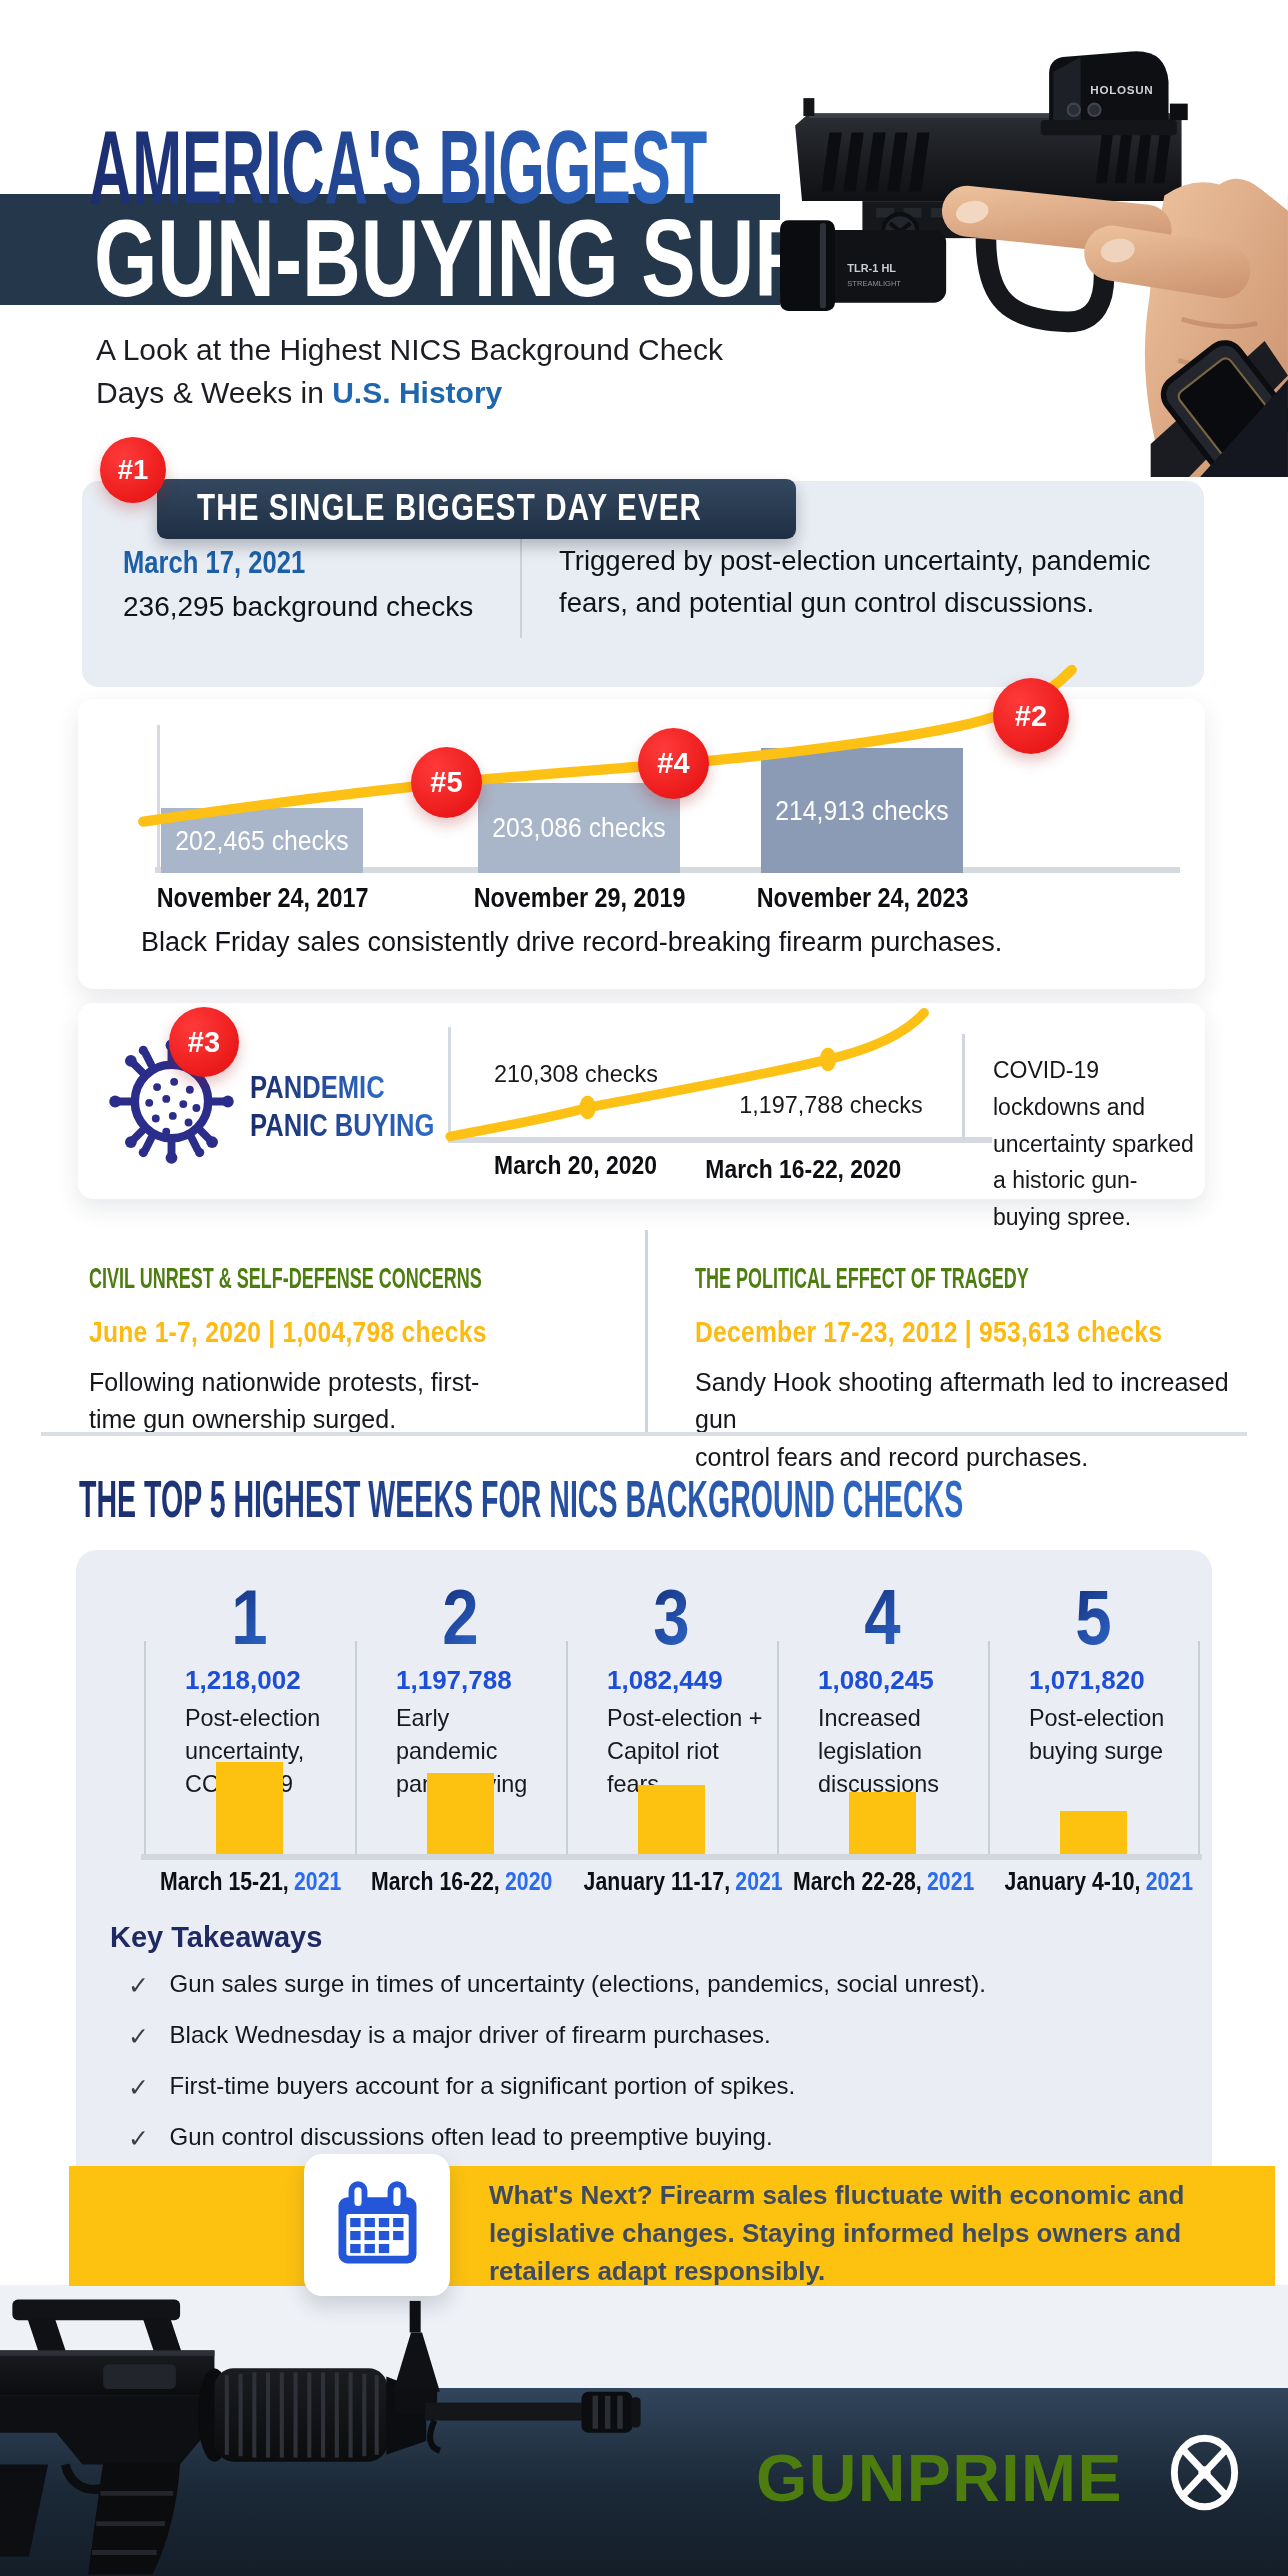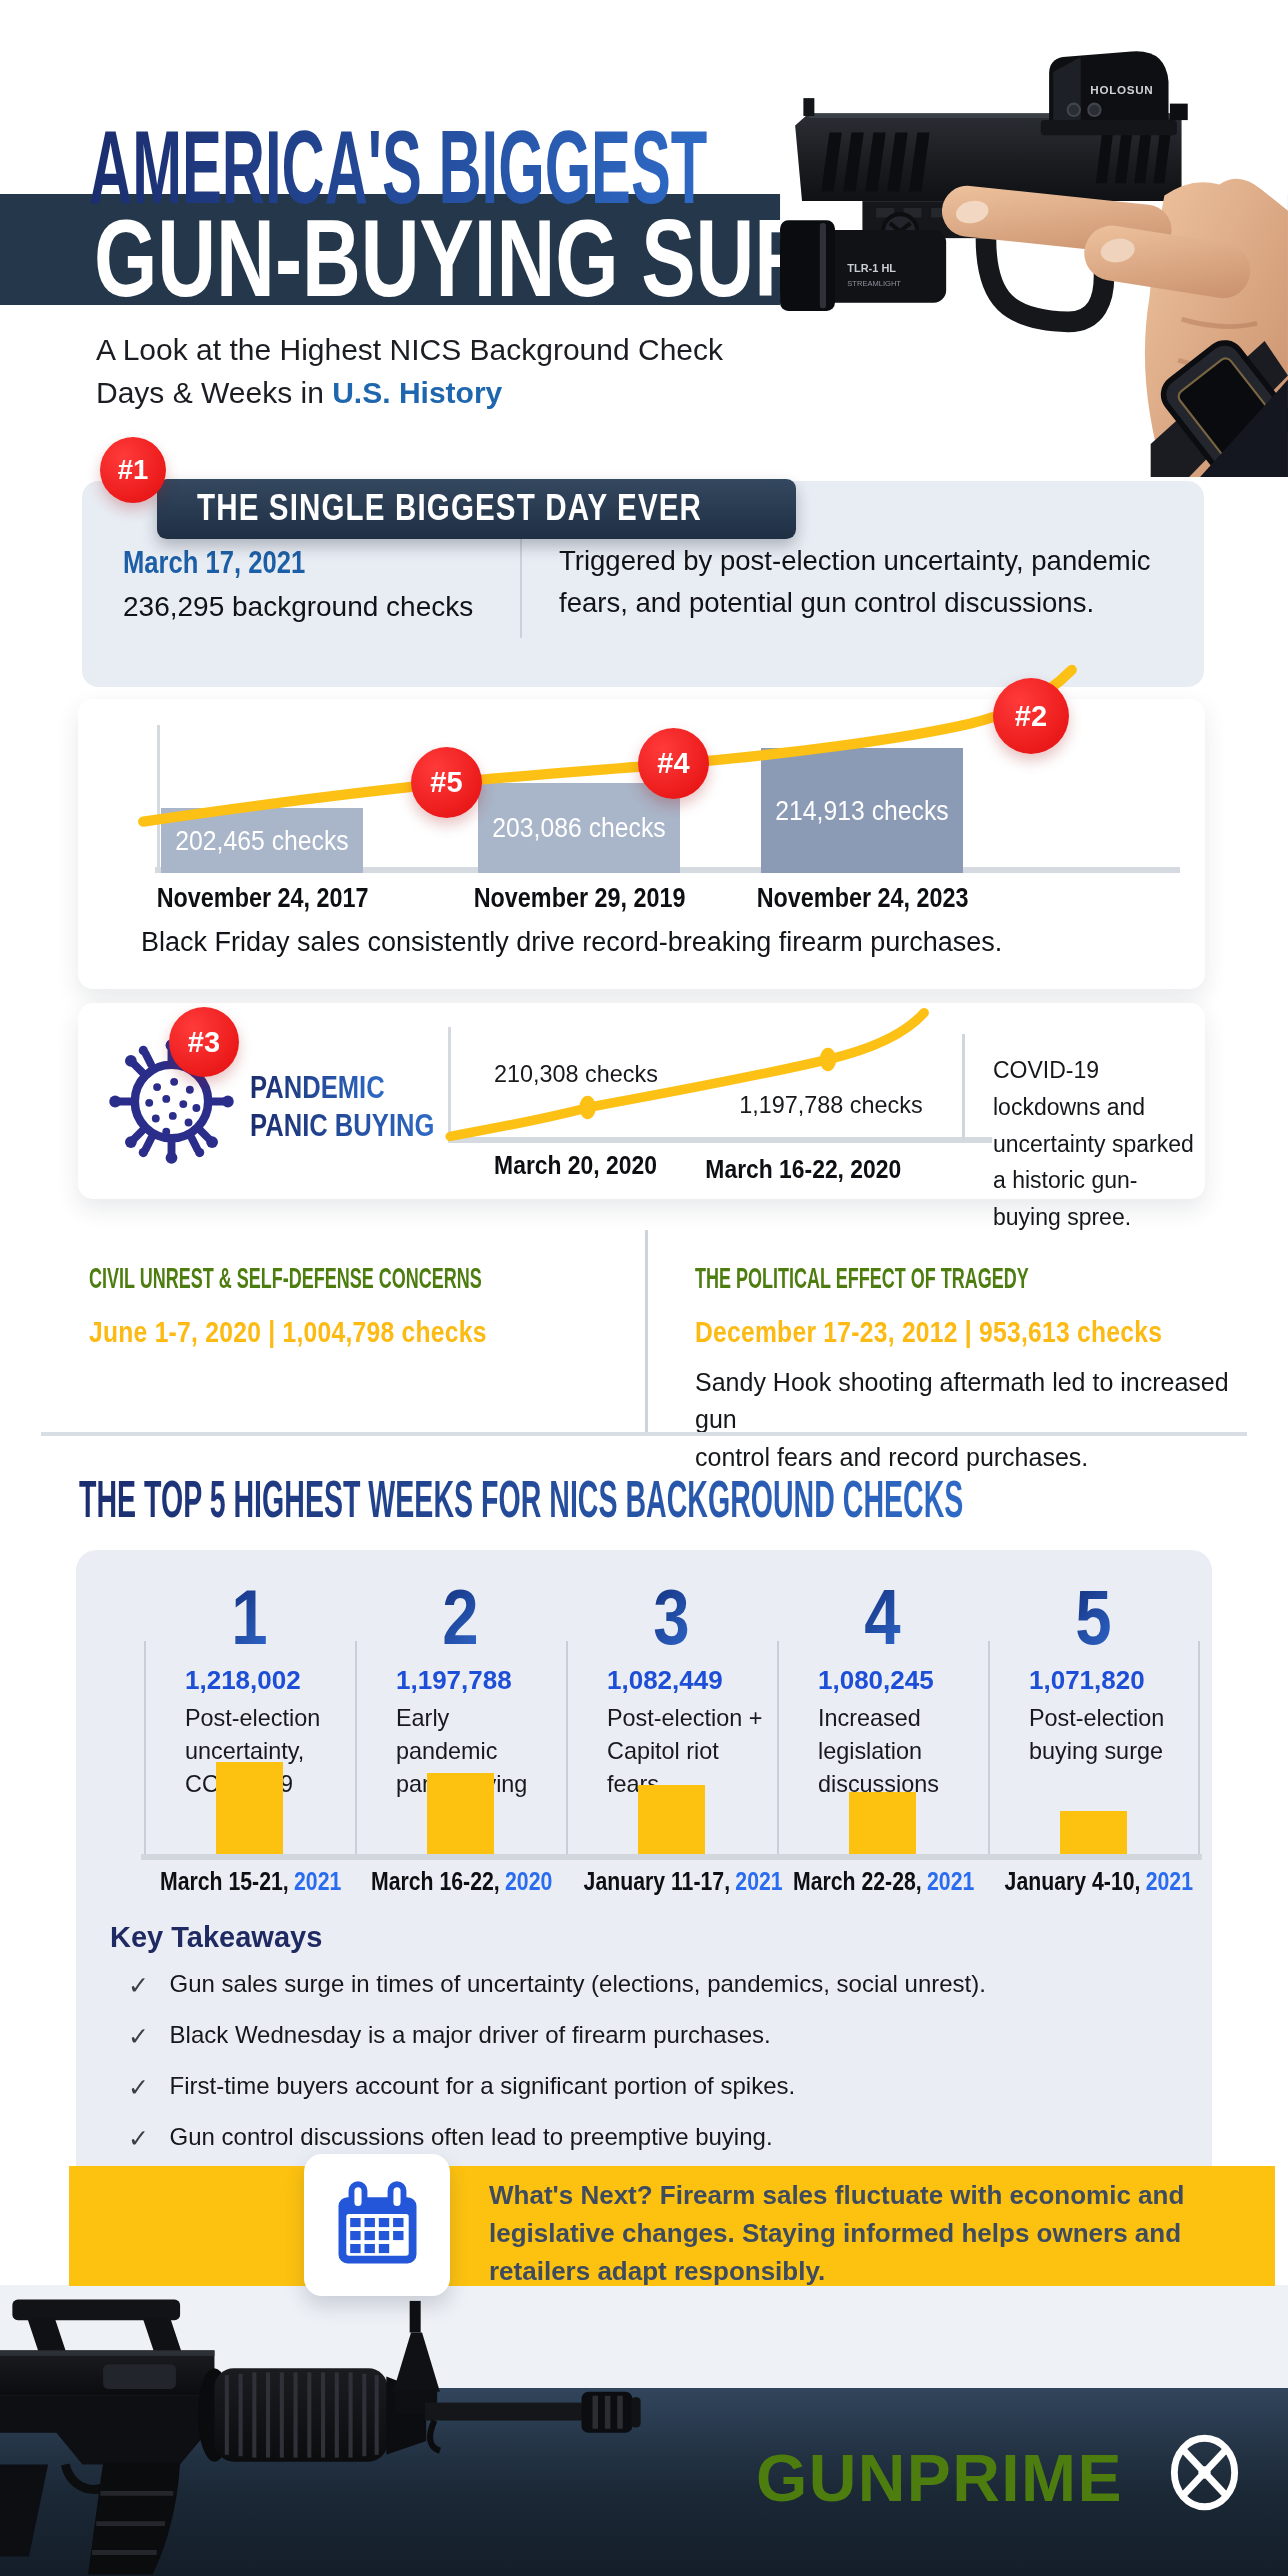--- a/index.html
+++ b/index.html
@@ -241,20 +241,24 @@
     <div class="abs" style="left:650px;top:89px;width:206px;text-align:center;font-size:23.4px;color:#17191c;">1,197,788 checks</div>
     <div class="abs" style="left:395px;top:147px;width:206px;text-align:center;font-size:26px;font-weight:bold;color:#0d0f12;"><span class="condc" style="transform:scaleX(.88);">March 20, 2020</span></div>
     <div class="abs" style="left:605px;top:151px;width:240px;text-align:center;font-size:26px;font-weight:bold;color:#0d0f12;"><span class="condc" style="transform:scaleX(.88);">March 16-22, 2020</span></div>
     <div class="abs" style="left:884px;top:31px;width:2.7px;height:106px;background:#d0d6dd;"></div>
     <div class="abs" style="left:915px;top:49px;width:206px;font-size:23px;line-height:1.6;color:#15171a;">COVID-19 lockdowns and uncertainty sparked a historic gun-buying spree.</div>
   </div>
 
   <div class="abs" style="left:89px;top:1261px;width:536px;">
     <div class="colhead"><span class="cond" style="transform:scaleX(.6);">CIVIL UNREST &amp; SELF-DEFENSE CONCERNS</span></div>
     <div class="stat-yellow" style="margin-top:20.6px;"><span class="cond" style="transform:scaleX(.85);">June 1-7, 2020 | 1,004,798 checks</span></div>
+    <div class="body-txt" style="margin-top:15px;">
+      <span>Following nationwide protests, first-</span><br>
+      <span>time gun ownership surged.</span>
+    </div>
   </div>
   <div class="abs" style="left:645px;top:1230px;width:2.7px;height:204px;background:#ccd4de;"></div>
   <div class="abs" style="left:695px;top:1261px;width:543px;">
     <div class="colhead"><span class="cond" style="transform:scaleX(.6);">THE POLITICAL EFFECT OF TRAGEDY</span></div>
     <div class="stat-yellow" style="margin-top:20.6px;"><span class="cond" style="transform:scaleX(.85);">December 17-23, 2012 | 953,613 checks</span></div>
     <div class="body-txt" style="margin-top:15px;">
       <span>Sandy Hook shooting aftermath led to increased gun</span><br>
       <span>control fears and record purchases.</span>
     </div>
   </div>

